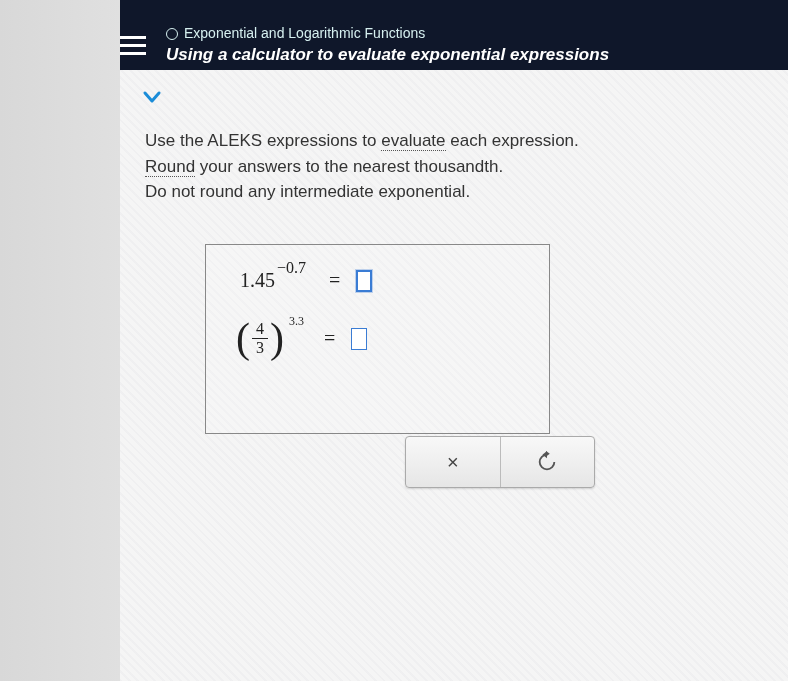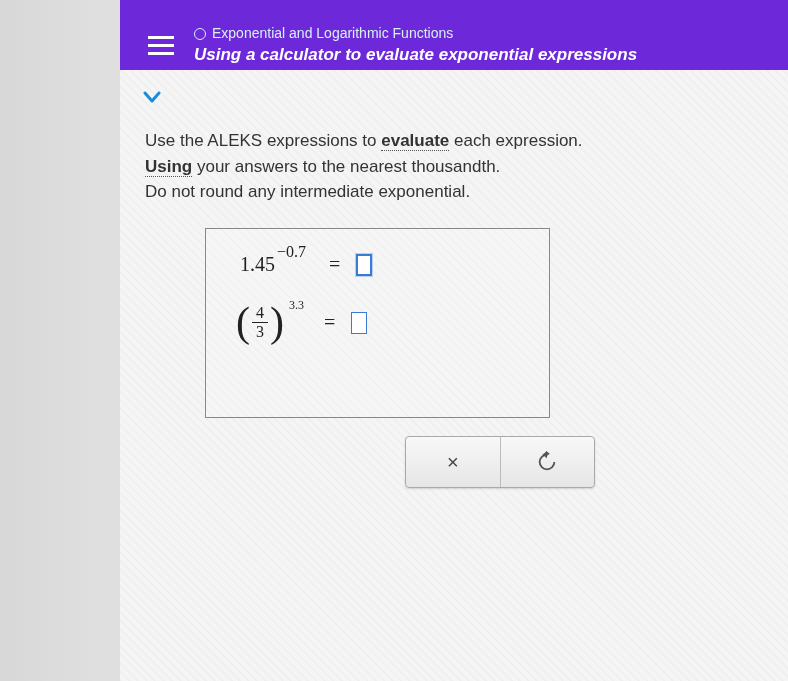--- a/index.html
+++ b/index.html
@@ -17,25 +17,25 @@
       width: 120px;
       height: 681px;
       background: linear-gradient(90deg, #d8d8d8 0%, #e0e0e0 100%);
     }
     .header {
       position: absolute;
       left: 120px;
       top: 0;
       right: 0;
       height: 91px;
-      background: #6d28d9;
+      background: #0f172a;
       color: #fff;
       display: flex;
       align-items: center;
-      padding-left: 28px;
+      padding-left: 0;
     }
     .hamburger {
       width: 30px;
       height: 30px;
       display: flex;
       flex-direction: column;
       justify-content: center;
       gap: 5px;
       margin-right: 16px;
       cursor: pointer;
@@ -86,26 +86,25 @@
     .instructions {
       position: absolute;
       left: 145px;
       top: 128px;
       font-size: 17px;
       color: #333;
       line-height: 1.5;
     }
     .underline {
       border-bottom: 1.5px dotted #555;
-      font-weight: bold;
     }
     .work-box {
       position: absolute;
       left: 205px;
-      top: 228px;
+      top: 244px;
       width: 345px;
       height: 190px;
       border: 1.5px solid #888;
       background: rgba(255,255,255,0.15);
       padding: 18px 24px;
     }
     .expr-row {
       display: flex;
       align-items: center;
       font-family: 'Times New Roman', serif;
@@ -210,21 +209,21 @@
   <svg viewBox="0 0 24 24" width="24" height="24">
     <path d="M5 8 L12 16 L19 8" stroke="#1a8cd8" stroke-width="3" fill="none" stroke-linecap="round" stroke-linejoin="round"></path>
   </svg>
 </div>
 
 <div class="instructions">
   <div>
     <span>Use the ALEKS expressions to </span><span class="underline">evaluate</span><span> each expression.</span>
   </div>
   <div>
-    <span class="underline">Using</span><span> your answers to the nearest thousandth.</span>
+    <span class="underline">Round</span><span> your answers to the nearest thousandth.</span>
   </div>
   <div>Do not round any intermediate exponential.</div>
 </div>
 
 <div class="work-box">
 
   <div class="expr-row" style="margin-top:6px; margin-left:10px;">
     <span class="base">
       <span>1.45</span>
       <span class="exp">−0.7</span>

